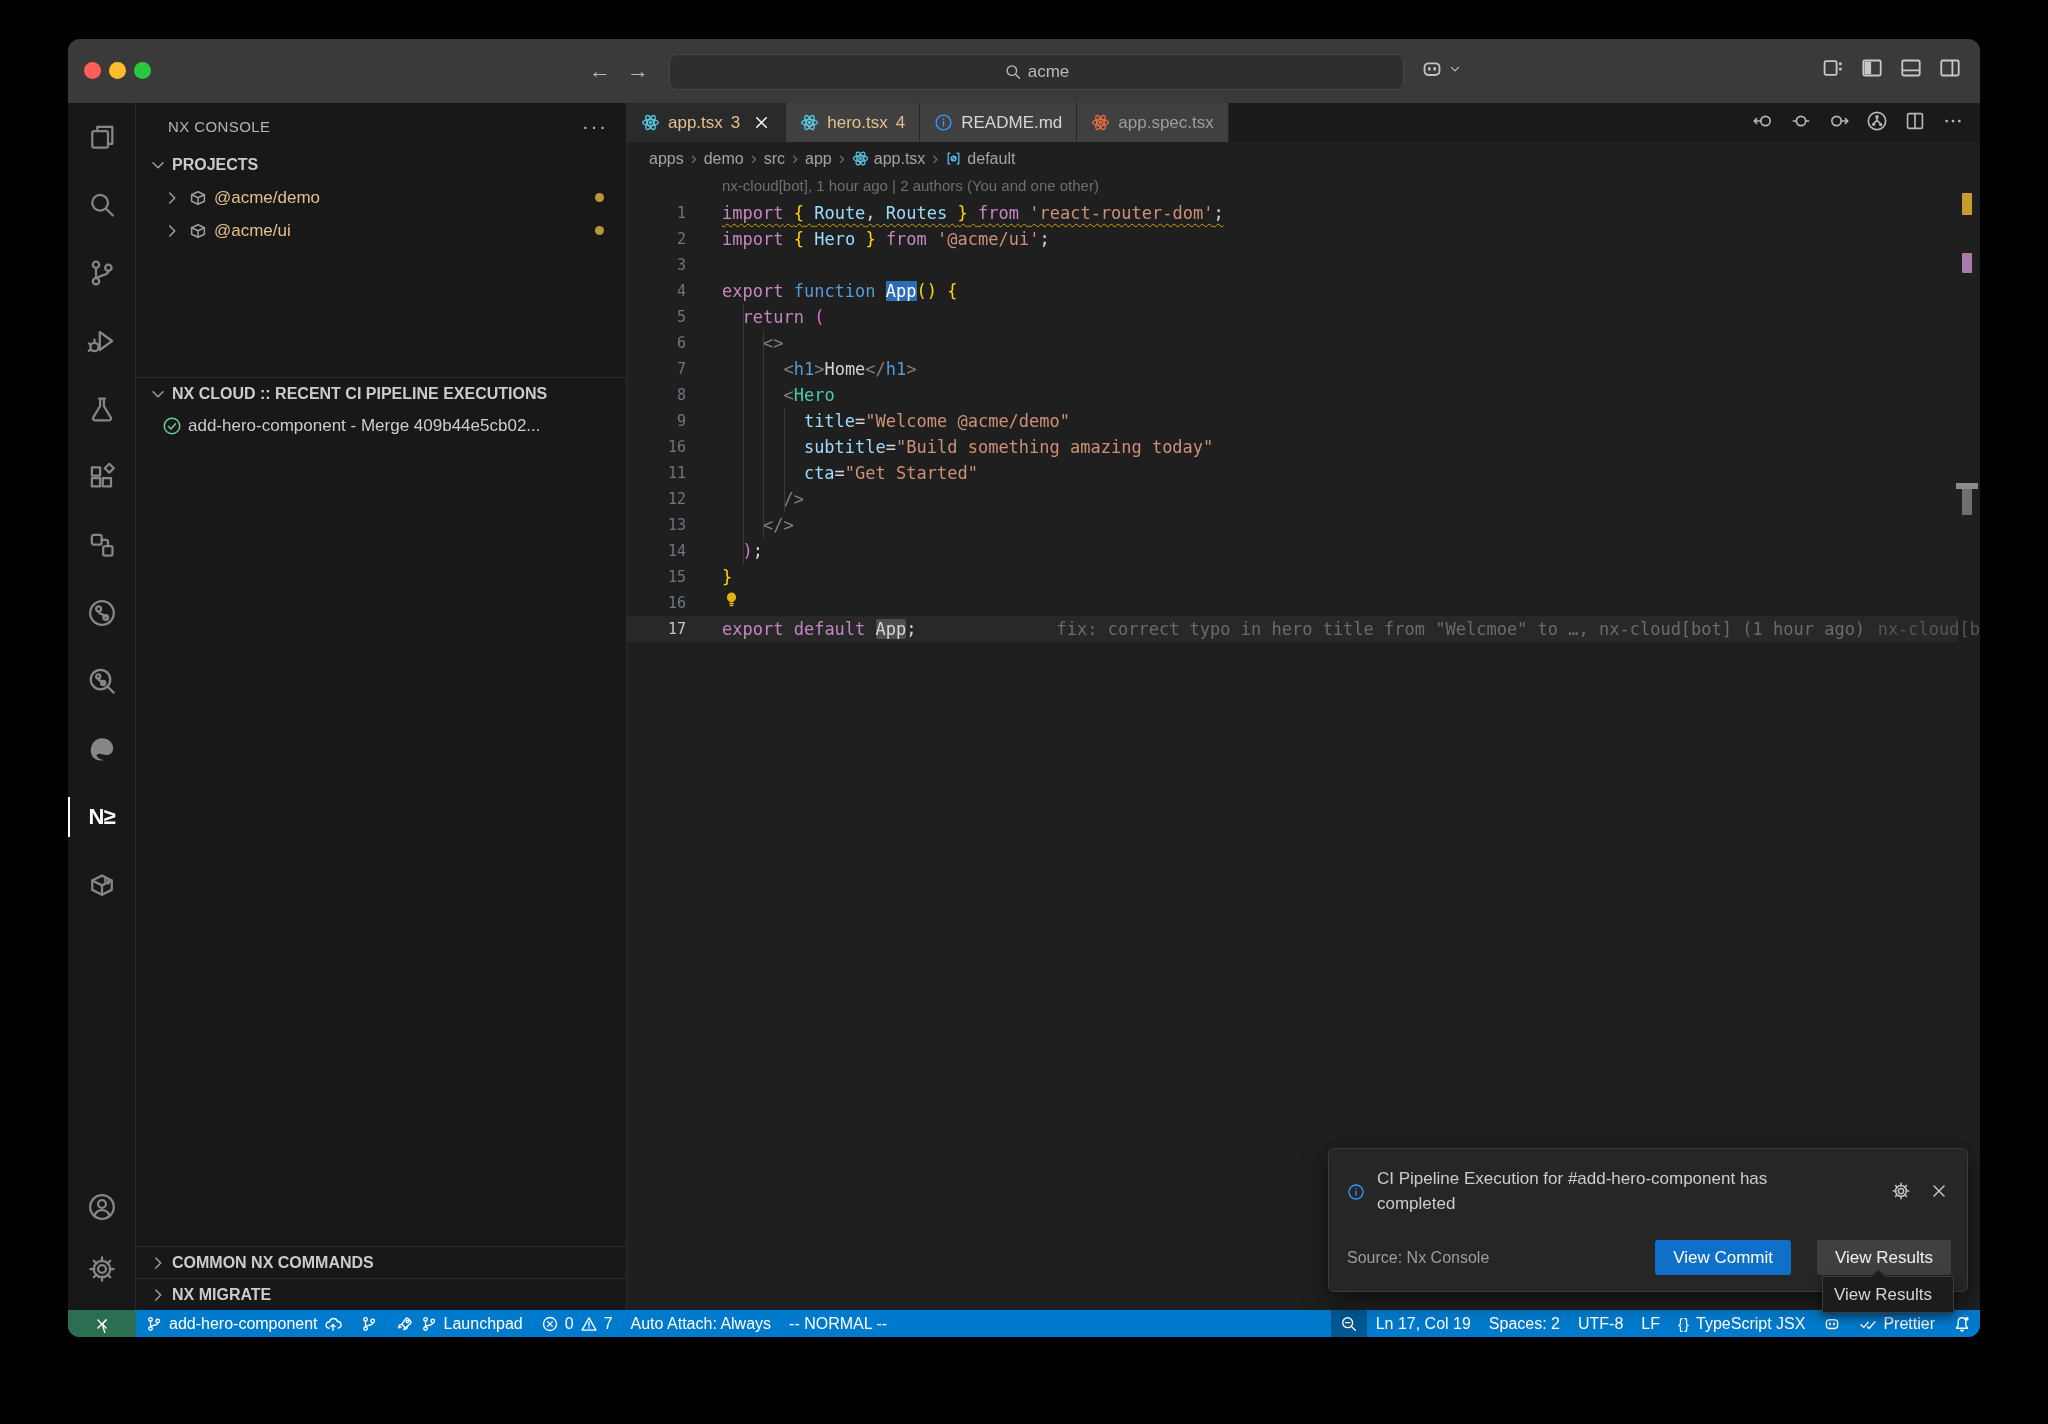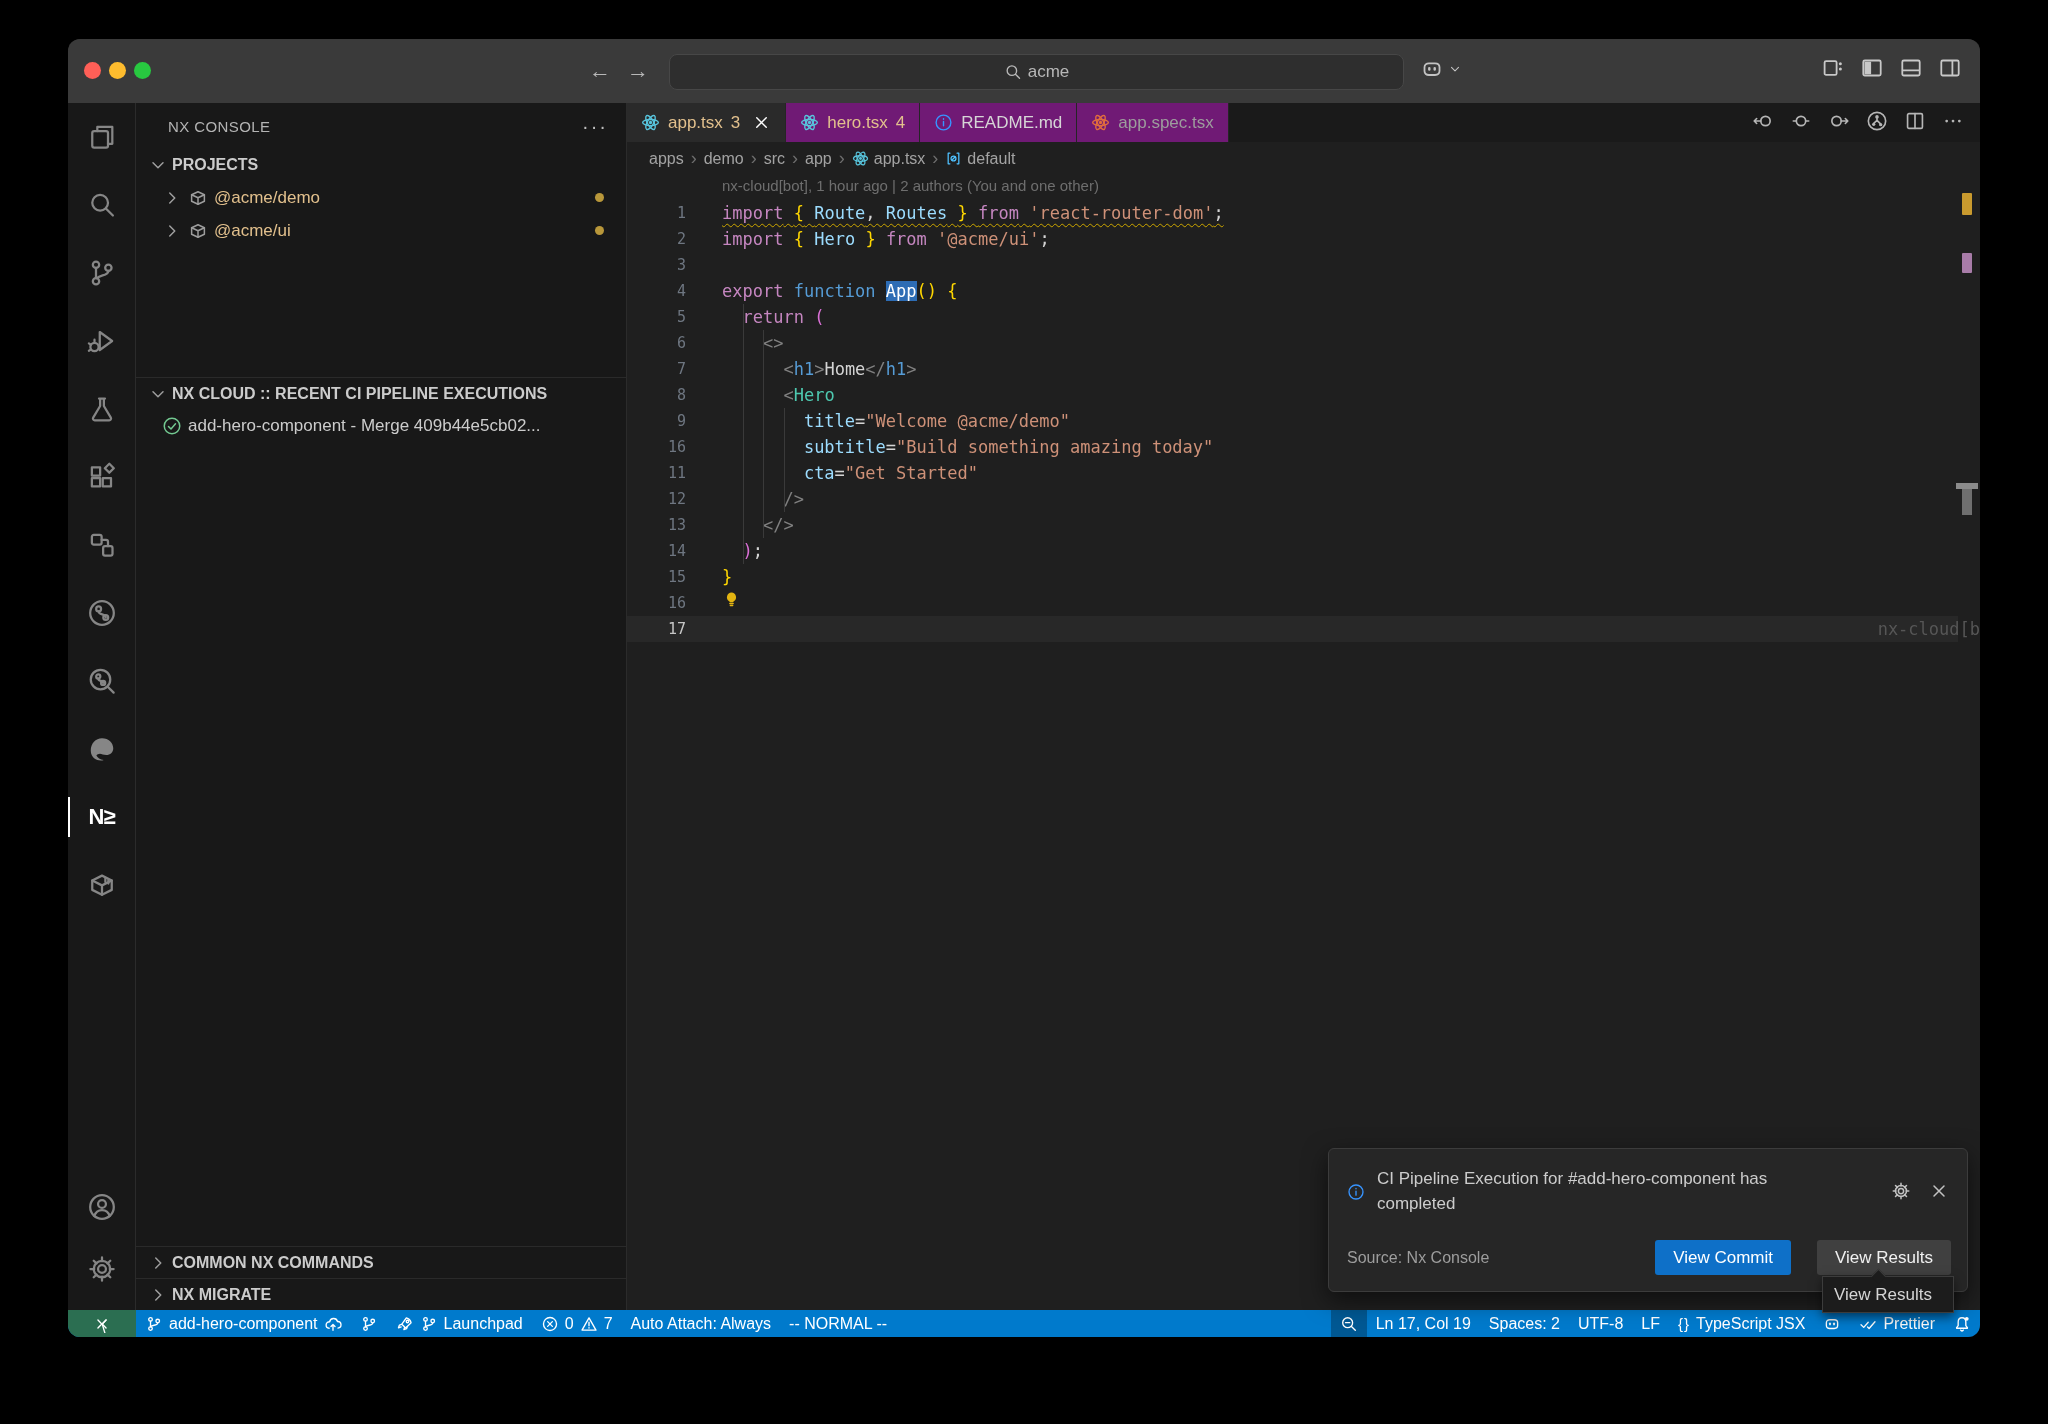--- a/index.html
+++ b/index.html
@@ -57,21 +57,21 @@
   .side-flex { flex:1; }
   .side-collapsed { border-top:1px solid #2a2a2a; }
   .dim-ic { color:#9d9d9d; }
   .green-ic { color:#73c991; }
 
   
   .editor { flex:1; position:relative; background:#1f1f1f; overflow:hidden; }
   .tabbar { position:absolute; left:0; top:0; right:0; height:39px; background:#1a1a1a;
     display:flex; align-items:stretch; }
   .tab { display:flex; align-items:center; gap:8px; padding:0 14px; font-size:17px;
-    border-right:1px solid #252525; cursor:pointer; background:#701a75; color:#9d9d9d; }
+    border-right:1px solid #252525; cursor:pointer; background:#404040; color:#9d9d9d; }
   .tab .icn svg { width:19px; height:19px; }
   .tab.modified .tab-label, .tab-badge { color:#e2c08d; }
   .tab.active { background:#2a2a2a; }
   .tab.plain .tab-label { color:#d6d6d6;text-align:center; }
   .tab-close { color:#ffffff; margin-left:4px; }
   .tab-close svg { width:15px; height:15px; }
   .editor-actions { margin-left:auto; display:flex; align-items:center; gap:16px;
     padding-right:16px; color:#b6b6b6; }
   .editor-actions .icn svg { width:22px; height:22px; }
 
@@ -598,21 +598,21 @@
             <div class="crow"><span class="ln">16</span><span class="ctext"><span class="tk-fg">        </span><span class="tk-attr">subtitle</span><span class="tk-fg">=</span><span class="tk-str">"Build something amazing today"</span></span></div>
             <div class="crow"><span class="ln">11</span><span class="ctext"><span class="tk-fg">        </span><span class="tk-attr">cta</span><span class="tk-fg">=</span><span class="tk-str">"Get Started"</span></span></div>
             <div class="crow"><span class="ln">12</span><span class="ctext"><span class="tk-fg">      </span><span class="tk-pun">/&gt;</span></span></div>
             <div class="crow"><span class="ln">13</span><span class="ctext"><span class="tk-fg">    </span><span class="tk-pun">&lt;/&gt;</span></span></div>
             <div class="crow"><span class="ln">14</span><span class="ctext"><span class="tk-fg">  </span><span class="tk-b2">)</span><span class="tk-fg">;</span></span></div>
             <div class="crow"><span class="ln">15</span><span class="ctext"><span class="tk-b1">}</span></span></div>
             <div class="crow"><span class="ln">16</span><span class="ctext"><span class="bulb"><span class="icn"><svg viewBox="0 0 16 16">
                       <path fill="#e2b411" stroke="none" d="M8 2.2a3.9 3.9 0 0 0-2 7.2c.4.3.6.6.6 1h2.8c0-.4.2-.7.6-1a3.9 3.9 0 0 0-2-7.2z"></path>
                       <path d="M6.6 11.4h2.8M7 13h2" style="stroke:#e2b411"></path>
                     </svg></span></span></span></div>
-            <div class="crow current"><span class="ln">17</span></div>
+            <div class="crow current"><span class="ln">17</span><span class="ctext"><span class="tk-kw">export</span><span class="tk-fg"> </span><span class="tk-kw">default</span><span class="tk-fg"> </span><span class="tk-hlword">App</span><span class="tk-fg">;</span><span class="inline-blame">fix: correct typo in hero title from "Welcmoe" to …, nx-cloud[bot] (1 hour ago)</span></span></div>
           </div>
         <div class="indent-guide ig1"></div>
         <div class="indent-guide ig2"></div>
         <div class="indent-guide ig3"></div>
         <div class="right-edge-text">nx-cloud[b</div>
         <div class="ruler-mark rm-warn"></div>
         <div class="ruler-mark rm-mod"></div>
         <div class="scroll-handle"></div>
         <div class="scroll-stem"></div>
       </div>

